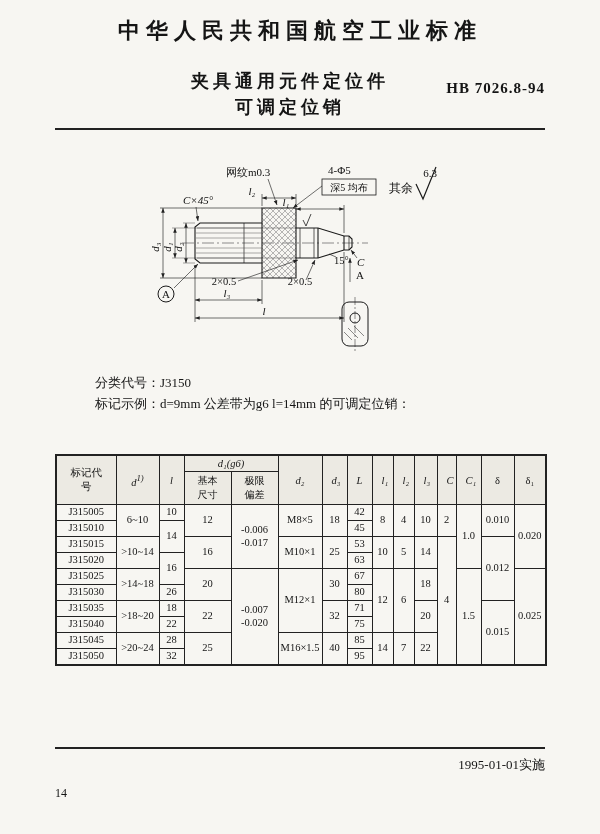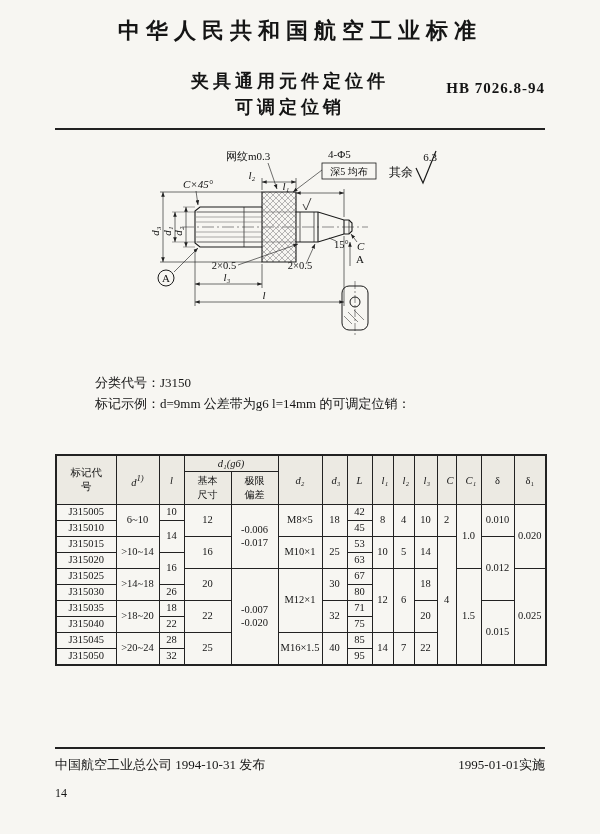--- a/index.html
+++ b/index.html
@@ -3,21 +3,21 @@
 <meta charset="utf-8">
 <style>
   html,body{margin:0;padding:0;background:#9a9a9a;}
   .page{position:relative;width:600px;height:834px;background:#f7f6f2;color:#151515;
         font-family:"Liberation Serif","DejaVu Serif",serif;overflow:hidden;}
   .abs{position:absolute;}
   .std-name{top:16px;left:0;right:0;text-align:center;font-size:22px;font-weight:bold;letter-spacing:6px;}
   .doc-title{top:68px;left:100px;width:380px;text-align:center;font-size:18px;font-weight:bold;letter-spacing:4px;line-height:26px;}
   .std-number{top:80px;right:55px;font-size:15px;font-weight:bold;letter-spacing:1px;text-align:right;}
   .head-rule{top:128px;left:55px;width:490px;border-top:2px solid #222;height:0;}
-  .drawing{top:138px;left:0;width:496px;height:218px;}
+  .drawing{top:154px;left:0;width:496px;height:218px;}
   .class-block{top:372px;left:95px;font-size:13px;line-height:21px;}
   .designation{padding-left:58px;}
   .unit-label{top:449px;right:60px;font-size:16px;font-style:italic;}
   .table-wrap{top:454px;left:55px;width:490px;}
   table{width:100%;border-collapse:collapse;table-layout:fixed;font-size:10.5px;text-align:center;border:2px solid #222;}
   thead th{border:1px solid #222;font-weight:normal;background:#eceae3;padding:2px 9px;font-size:10.5px;}
   thead th.sub{font-size:10px;}
   tbody td{border:1px solid #222;padding:0 1px;height:15px;white-space:pre-line;line-height:1.15;}
   .hit{font-style:italic;}
   .foot-rule{top:747px;left:55px;width:490px;border-top:2px solid #222;height:0;}
@@ -284,17 +284,16 @@
           <tr>
             <td>J315050</td>
             <td>32</td>
             <td>95</td>
           </tr>
         </tbody>
     </table>
   </div>
 
   <div class="abs foot-rule"></div>
-  <div class="abs foot-left">中国航空工业总公司 1994-10-31 发布</div>
   <div class="abs foot-right">1995-01-01实施</div>
   <div class="abs page-num">14</div>
 
 </div>
 
 </body></html>

